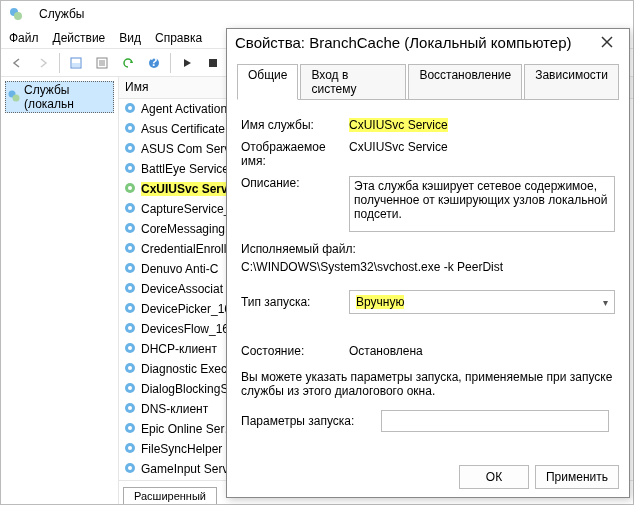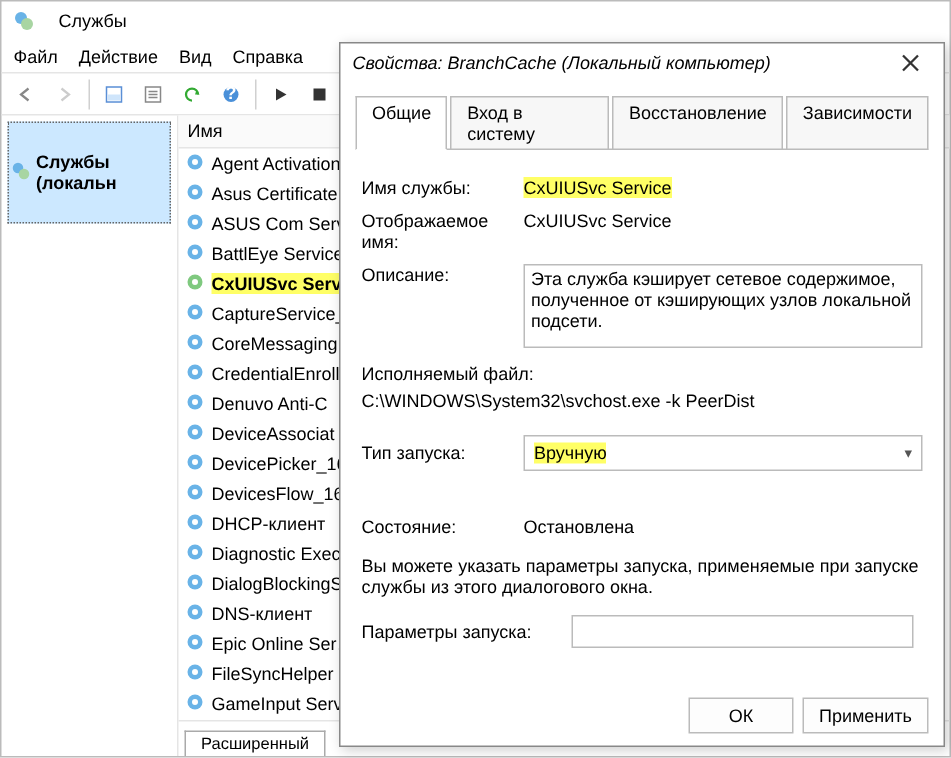--- a/index.html
+++ b/index.html
@@ -10,37 +10,37 @@
 .mmc-title { height: 26px; display: flex; align-items: center; padding: 0 8px; gap: 16px; }
 .mmc-title .title-icon svg { display: block; }
 .mmc-menu { height: 22px; display: flex; gap: 14px; padding: 0 8px; align-items: center; border-bottom: 1px solid #e5e5e5; }
 .mmc-menu span { cursor: default; }
 .mmc-toolbar { height: 28px; display: flex; align-items: center; padding: 0 4px; gap: 2px; border-bottom: 1px solid #e5e5e5; }
 .tbtn { width: 24px; height: 22px; display: flex; align-items: center; justify-content: center; border: 1px solid transparent; }
 .tsep { width: 1px; height: 20px; background: #d0d0d0; margin: 0 2px; }
 
 .mmc-body { display: flex; height: calc(100% - 26px - 22px - 28px); }
 .mmc-tree { width: 118px; border-right: 1px solid #e5e5e5; padding: 4px; }
-.tree-node { display: flex; align-items: center; gap: 4px; background: #cce8ff; border: 1px dotted #666; padding: 19px 2px; font-size: 11px; font-weight: bold; }
+.tree-node { display: flex; align-items: center; gap: 4px; background: #cce8ff; border: 1px dotted #666; padding: 1px 2px; font-size: 11px; }
 .mmc-list { flex: 1; display: flex; flex-direction: column; }
 .col-header { height: 22px; border-bottom: 1px solid #e5e5e5; padding: 3px 6px; font-size: 12px; background: #fafafa; }
 .svc-rows { flex: 1; overflow: hidden; }
 .svc-row { height: 20px; display: flex; align-items: center; padding: 0 4px; gap: 4px; white-space: nowrap; overflow: hidden; }
 .svc-row.selected { font-weight: 700; }
 .svc-row.selected .svc-name { background: #ffff66; }
 .gear-blue svg circle.g1 { fill:#69b3e7; }
 .gear-green svg circle.g1 { fill:#7fc97f; }
 .svc-name { font-size: 12px; }
 .tabs-bottom { height: 24px; border-top: 1px solid #e5e5e5; display: flex; align-items: flex-end; padding: 0 4px; }
 .tab-b { border: 1px solid #aaa; border-bottom: none; padding: 2px 10px; background: #fff; font-size: 11px; }
 
 
 .dlg { position: absolute; left: 226px; top: 28px; width: 404px; height: 470px; background: #fff; border: 1px solid #888; box-shadow: 2px 2px 8px rgba(0,0,0,.2); }
 .dlg-title { height: 26px; display: flex; align-items: center; padding: 0 8px; justify-content: space-between; }
-.dlg-title .t { font-size: 12px; font-style: italic; }
+.dlg-title .t { font-size: 15px; }
 .dlg-close { width: 28px; height: 20px; display: flex; align-items: center; justify-content: center; }
 .dlg-tabs { display: flex; gap: 2px; padding: 8px 10px 0; }
 .dlg-tab { border: 1px solid #bbb; border-bottom: 1px solid #fff; padding: 3px 10px; background: #fff; position: relative; top: 1px; }
 .dlg-tab.inactive { border-bottom: 1px solid #bbb; background: #f7f7f7; }
 .dlg-tabline { height: 1px; background: #bbb; margin: 0 10px; }
 .dlg-content { padding: 10px 14px; }
 .row { display: flex; align-items: flex-start; margin: 8px 0; }
 .row .lbl { width: 108px; }
 .row .val { flex: 1; }
 .hl { background: #ffff66; }

